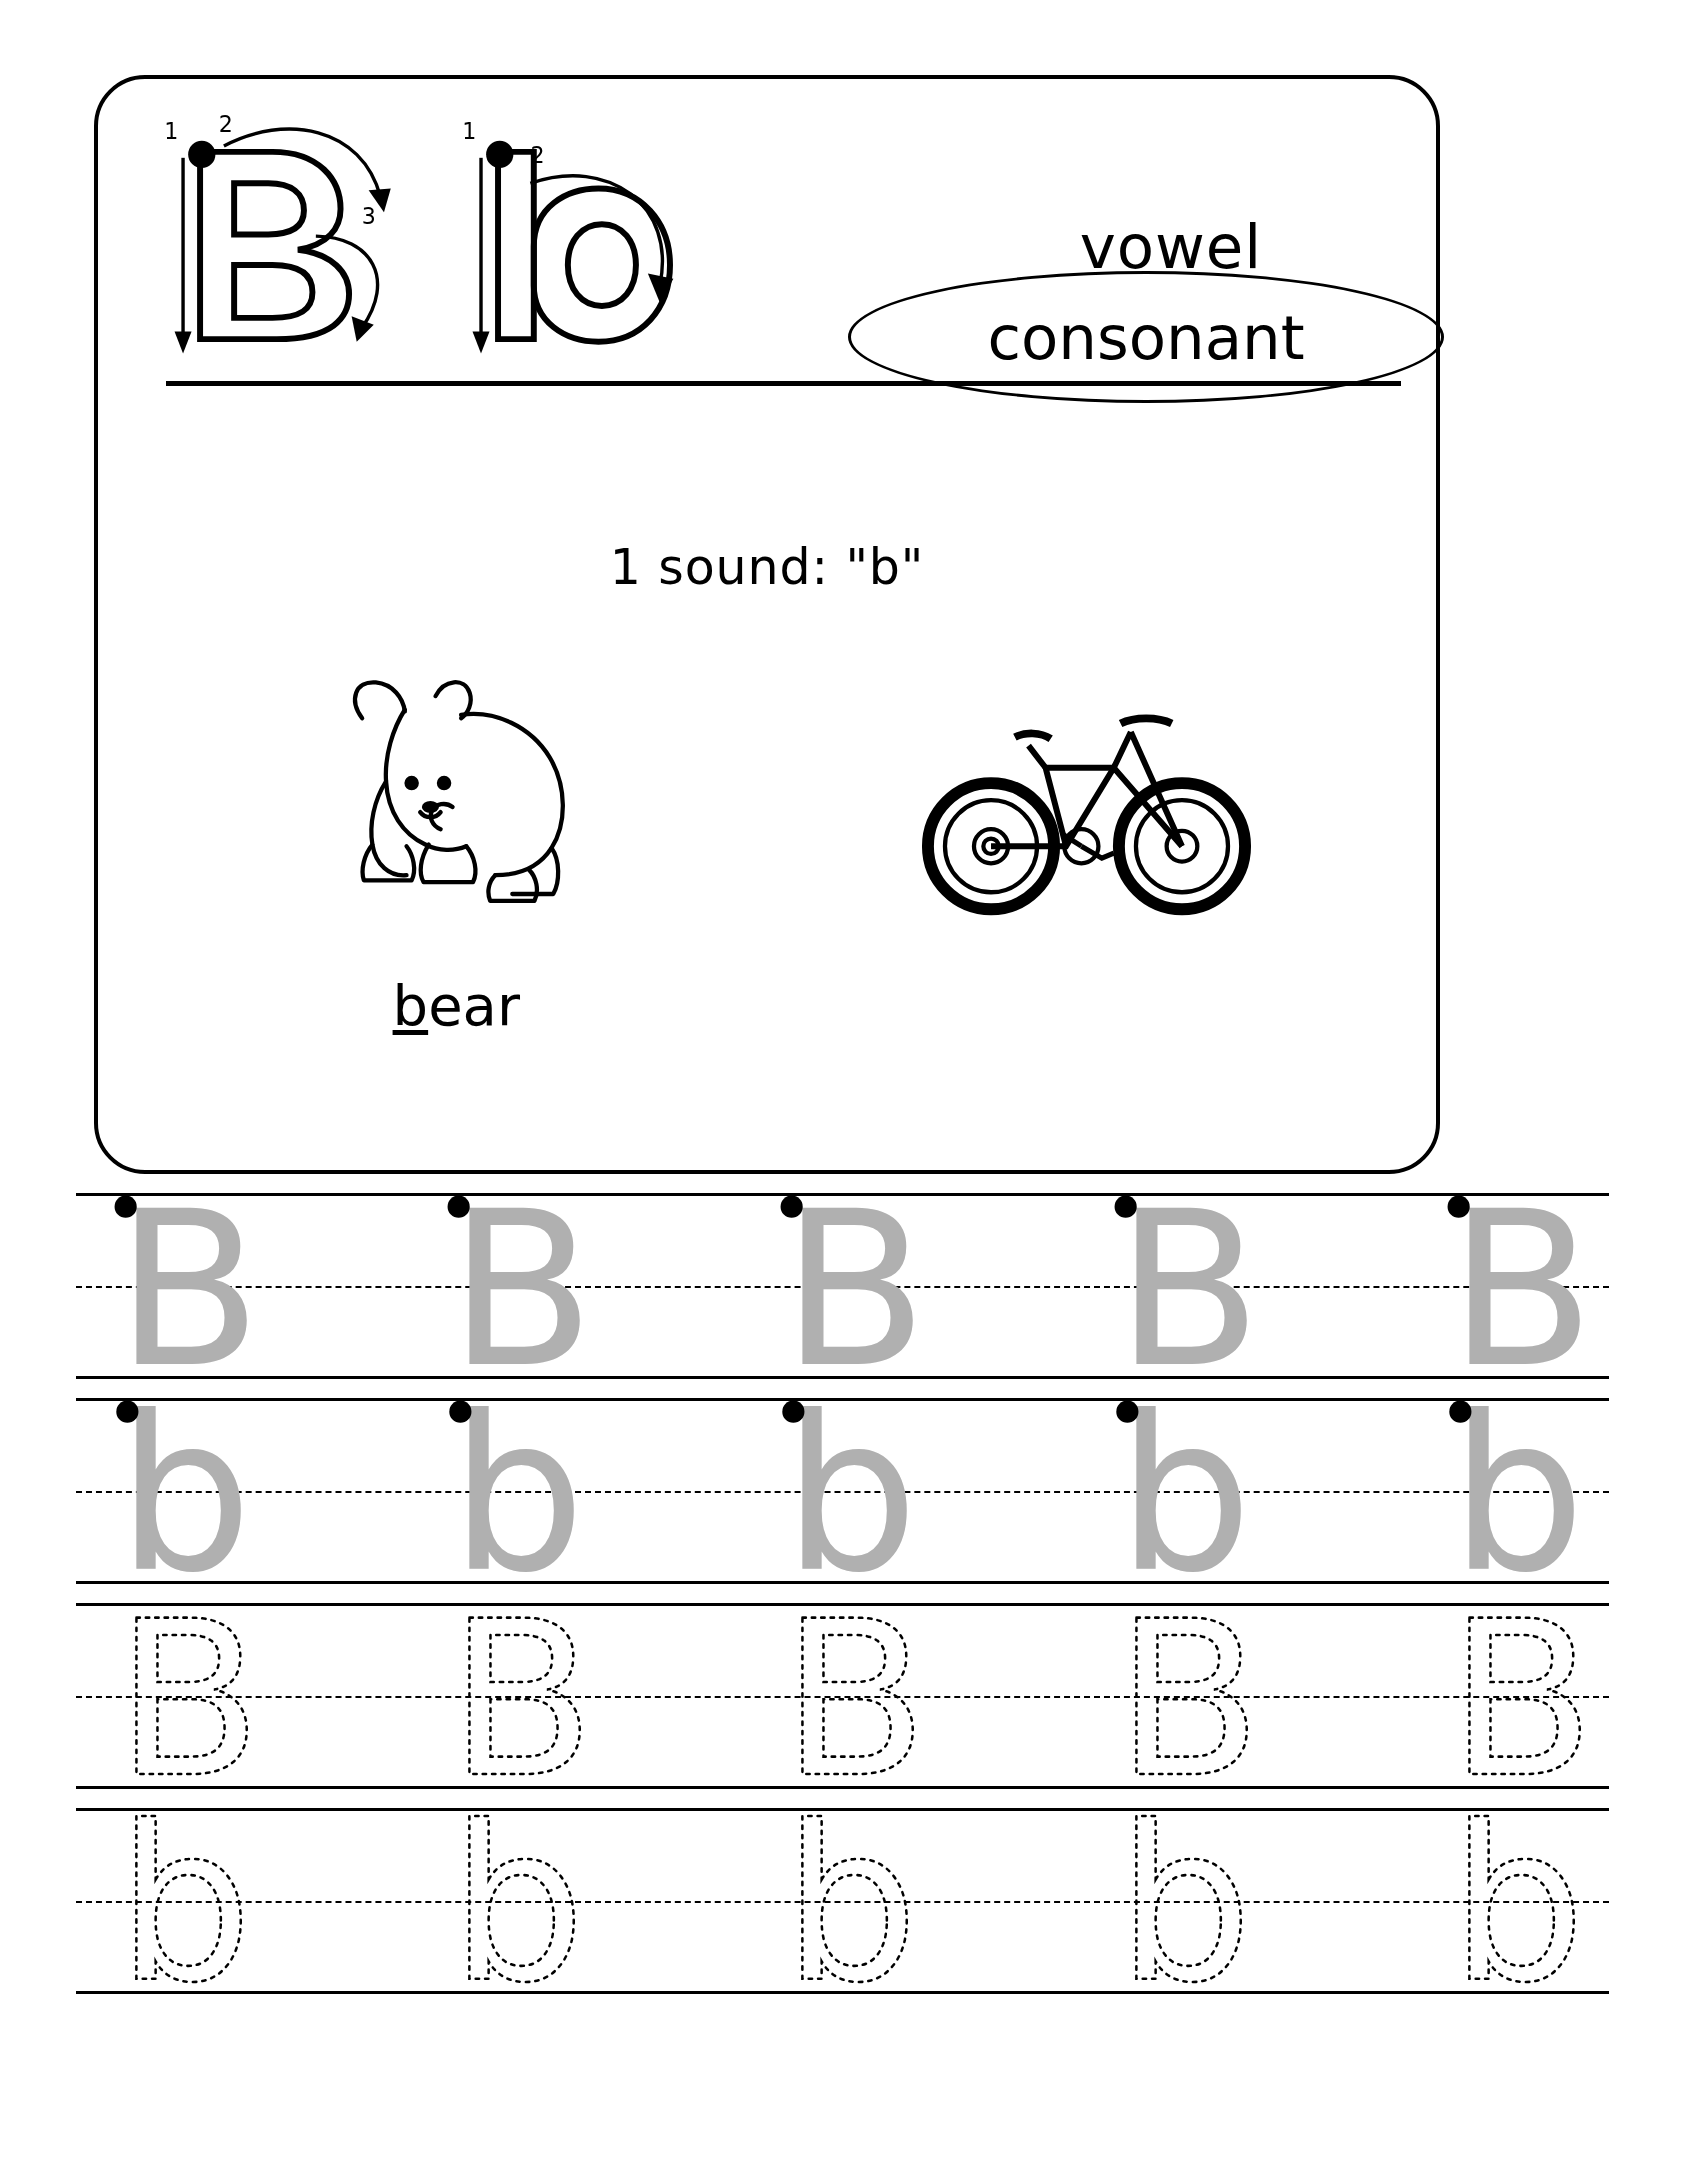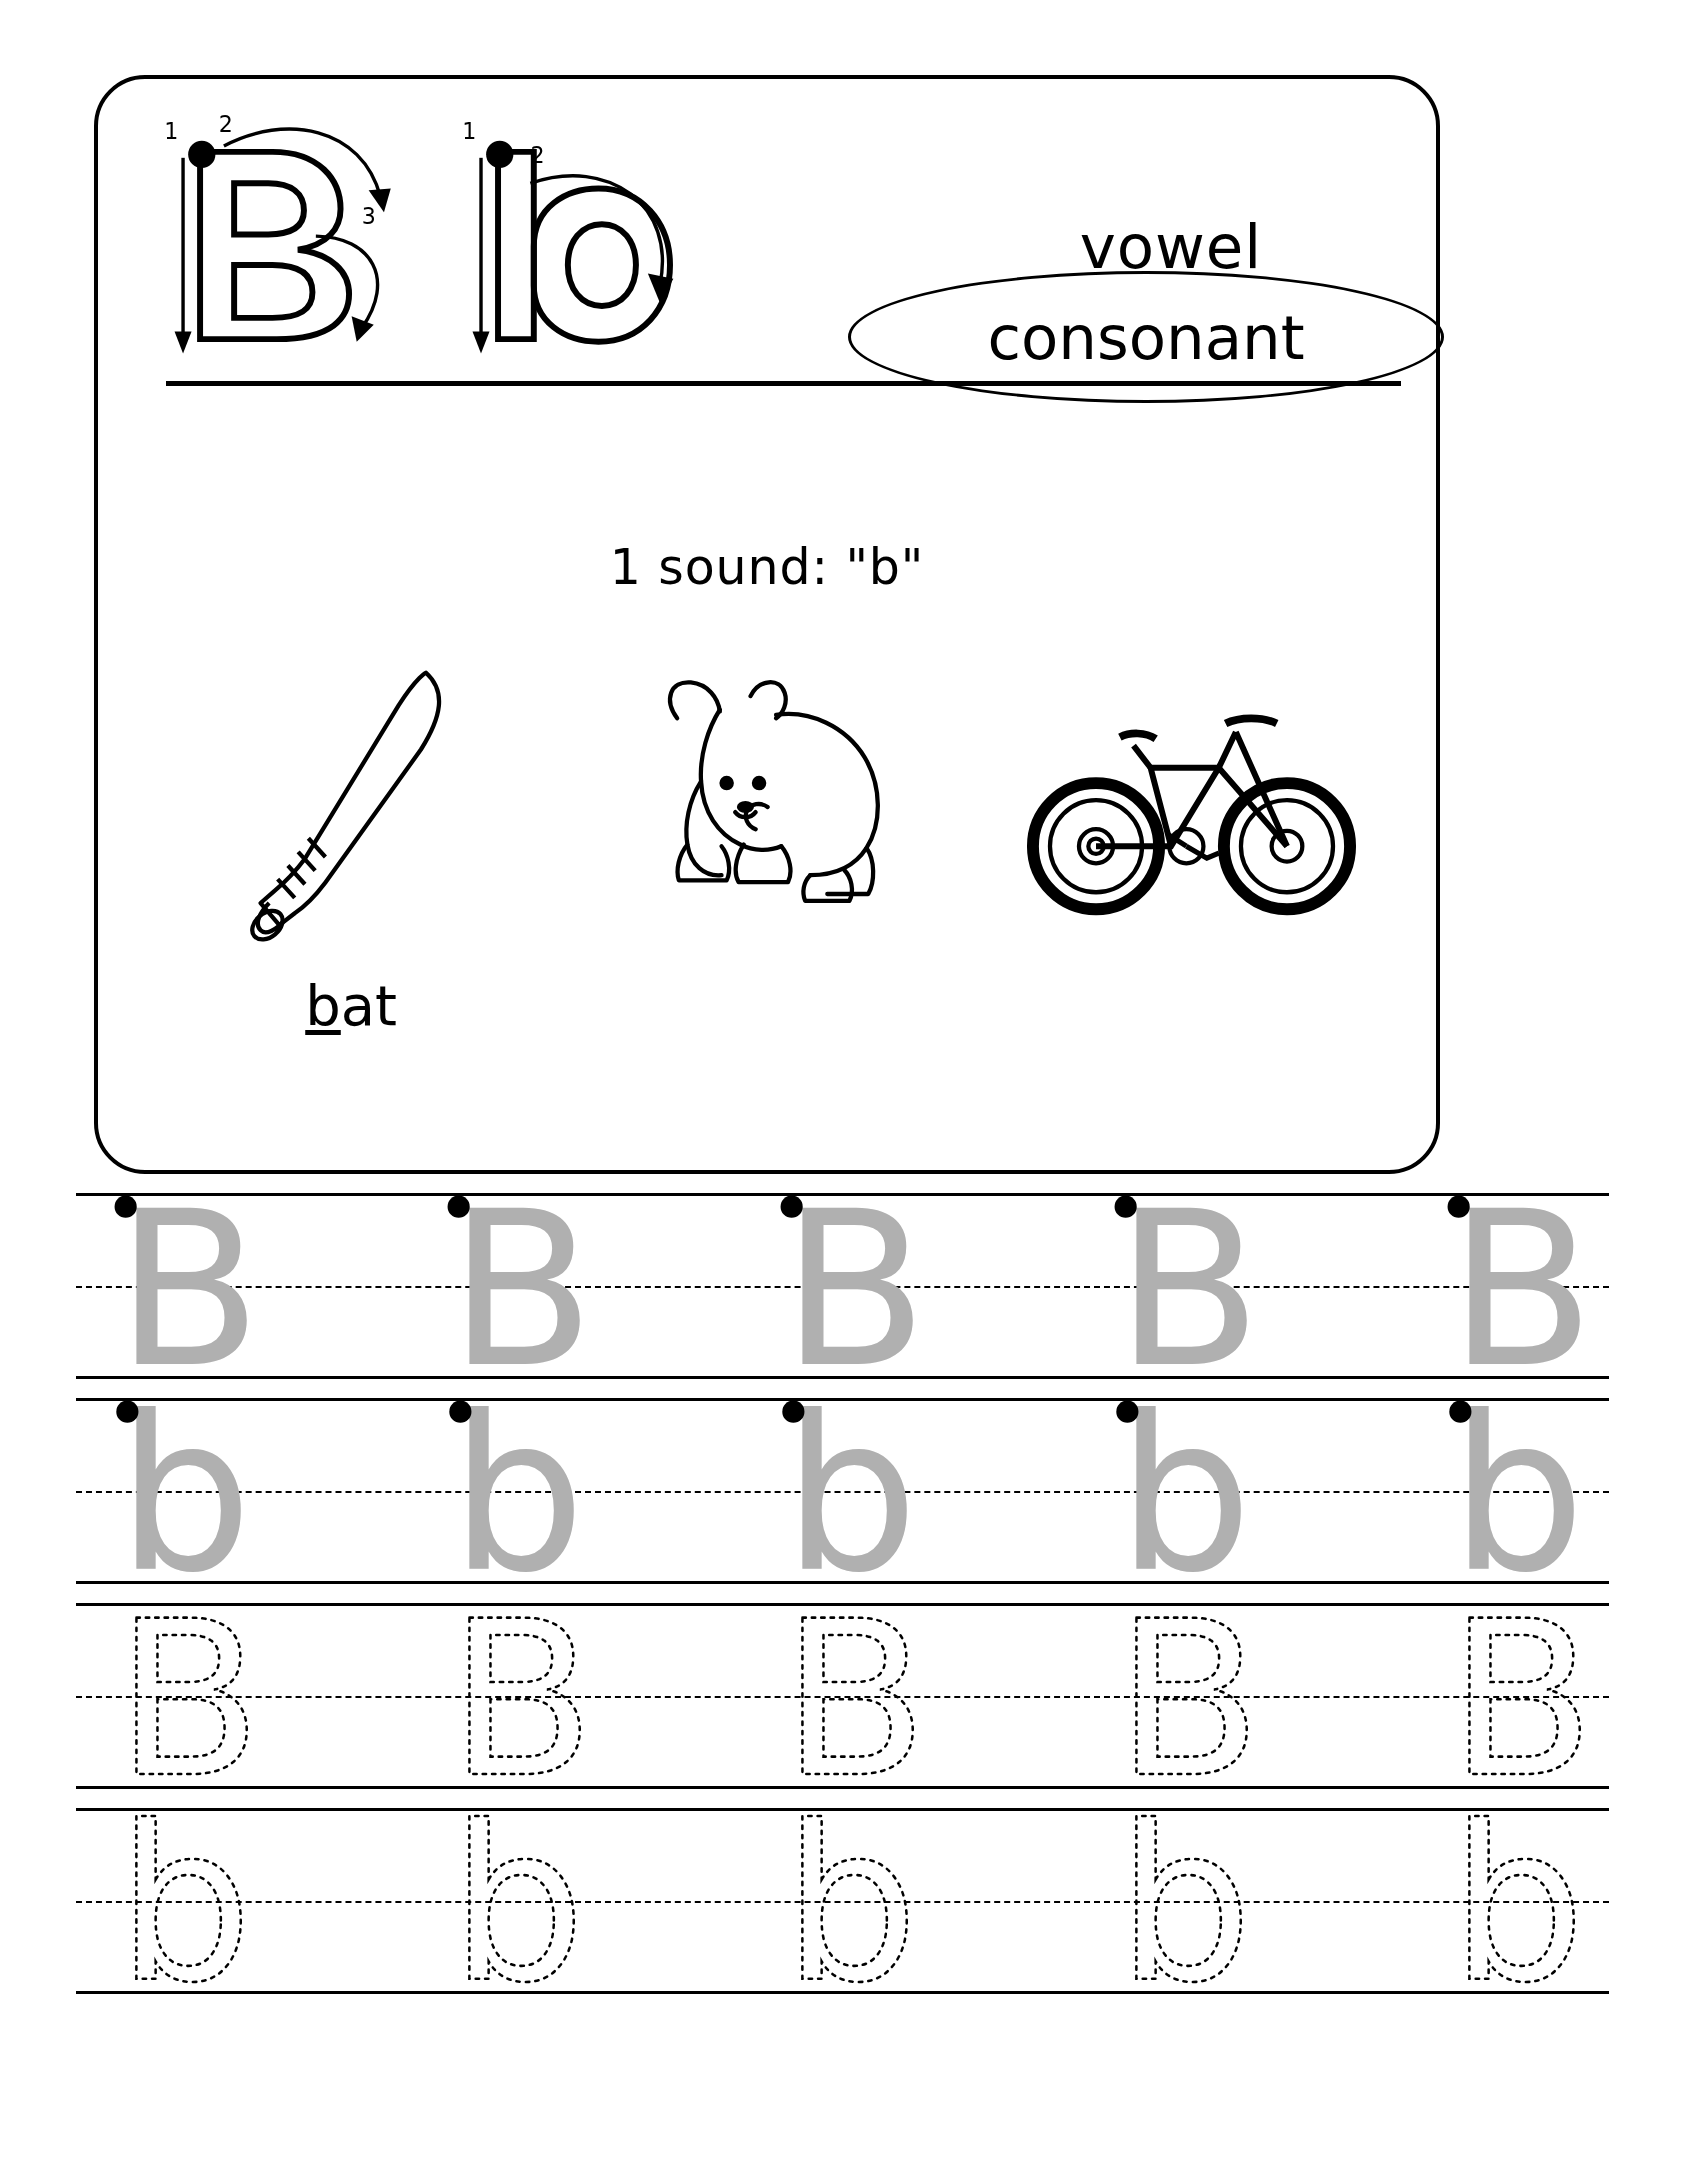--- a/index.html
+++ b/index.html
@@ -222,34 +222,20 @@
     <div class="ell"></div>
     <div class="txt">consonant</div>
   </div>
 
   <div class="baseline-rule"></div>
 
   <div class="sound-line">1 sound:  "b"</div>
 
   <div class="pictures">
 
-    <div class="pic-item">
-      <div class="pic-art">
-        <svg width="256" height="307" viewBox="0 0 300 360">
-          <g fill="none" stroke="#000" stroke-width="5" stroke-linejoin="round">
-            <path d="M238 22 C262 44 256 74 232 112 L120 268 C108 284 96 296 84 304
-                     L66 318 L44 292 L60 278 C72 268 84 256 96 240 L206 60 C228 26 238 22 238 22 Z"></path>
-            <path d="M72 312 C62 324 50 330 44 324 C36 316 44 302 54 292"></path>
-            <path d="M96 270 L76 248 M84 286 L64 264 M108 254 L88 232 M120 238 L100 216"></path>
-            <ellipse cx="52" cy="318" rx="20" ry="14" transform="rotate(-40 52 318)"></ellipse>
-          </g>
-        </svg>
-      </div>
-      <div class="pic-label"><u>b</u><span>at</span></div>
-    </div>
 
     <div class="pic-item">
       <div class="pic-art">
         <svg width="290" height="290" viewBox="0 0 340 340">
           <g fill="none" stroke="#000" stroke-width="5" stroke-linejoin="round" stroke-linecap="round">
             <path d="M60 66 C44 44 52 22 76 24 C96 26 108 42 110 58"></path>
             <path d="M146 40 C156 20 180 18 186 36 C190 48 184 60 176 66"></path>
             <path d="M110 56 C96 78 86 110 88 140 C90 176 108 202 134 214
                      C150 222 168 222 182 216"></path>
             <path d="M176 62 C216 56 258 76 280 112 C300 146 300 190 282 218
@@ -260,20 +246,21 @@
             <path d="M216 250 C208 258 206 270 210 280 L262 280 C268 268 264 252 256 244"></path>
             <path d="M282 218 C292 232 292 258 284 272 L236 272"></path>
             <path d="M152 196 C142 192 138 182 142 174 C146 166 158 164 166 170"></path>
             <circle cx="118" cy="142" r="6" fill="#000"></circle>
             <circle cx="156" cy="142" r="6" fill="#000"></circle>
             <path d="M128 176 C134 184 146 184 152 176"></path>
             <ellipse cx="140" cy="170" rx="10" ry="7" fill="#000" stroke="none"></ellipse>
           </g>
         </svg>
       </div>
+      <div class="pic-label"><u>b</u><span>ear</span></div>
     </div>
 
     <div class="pic-item">
       <div class="pic-art">
         <svg width="341" height="256" viewBox="0 0 400 300">
           <g fill="none" stroke="#000" stroke-width="5">
             <circle cx="88" cy="196" r="74" stroke-width="14"></circle>
             <circle cx="88" cy="196" r="54"></circle>
             <circle cx="88" cy="196" r="20"></circle>
             <circle cx="88" cy="196" r="9"></circle>

